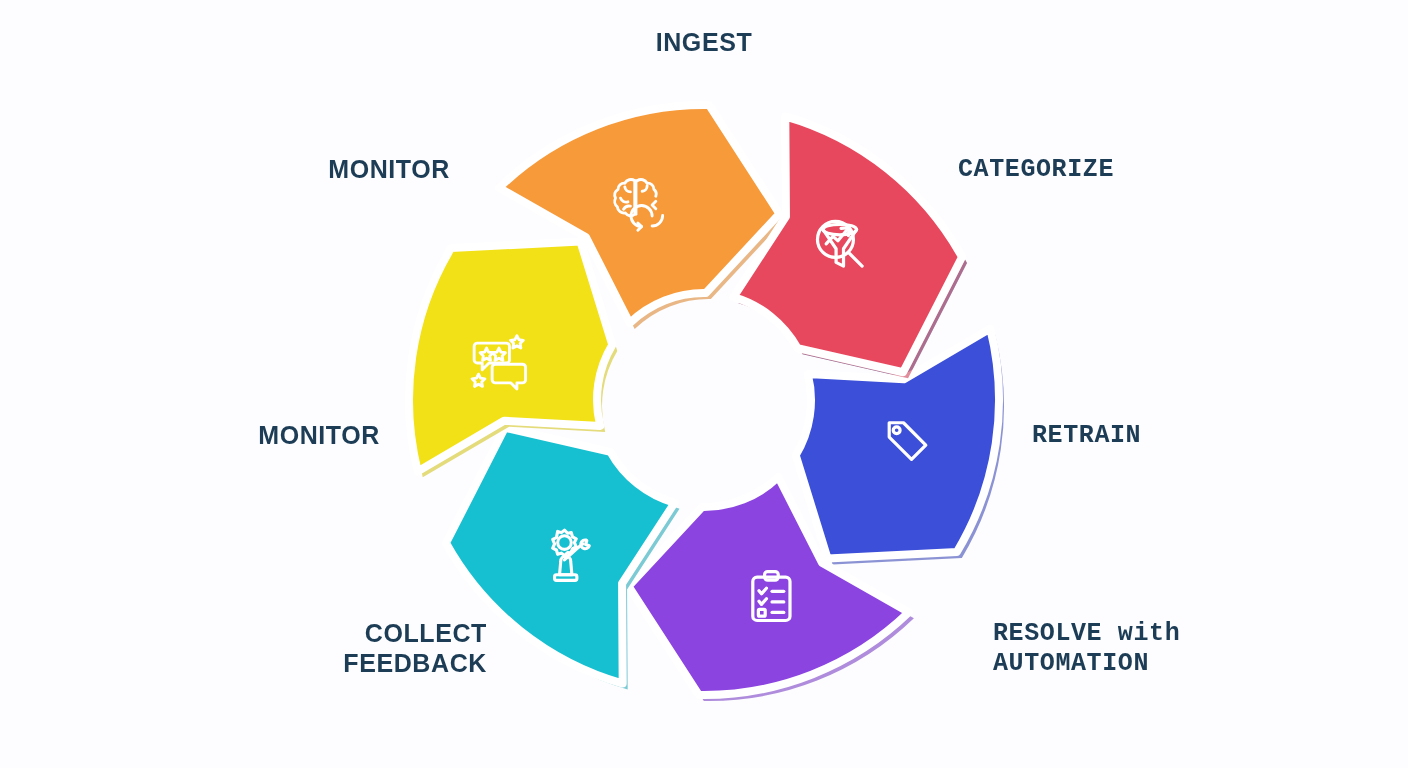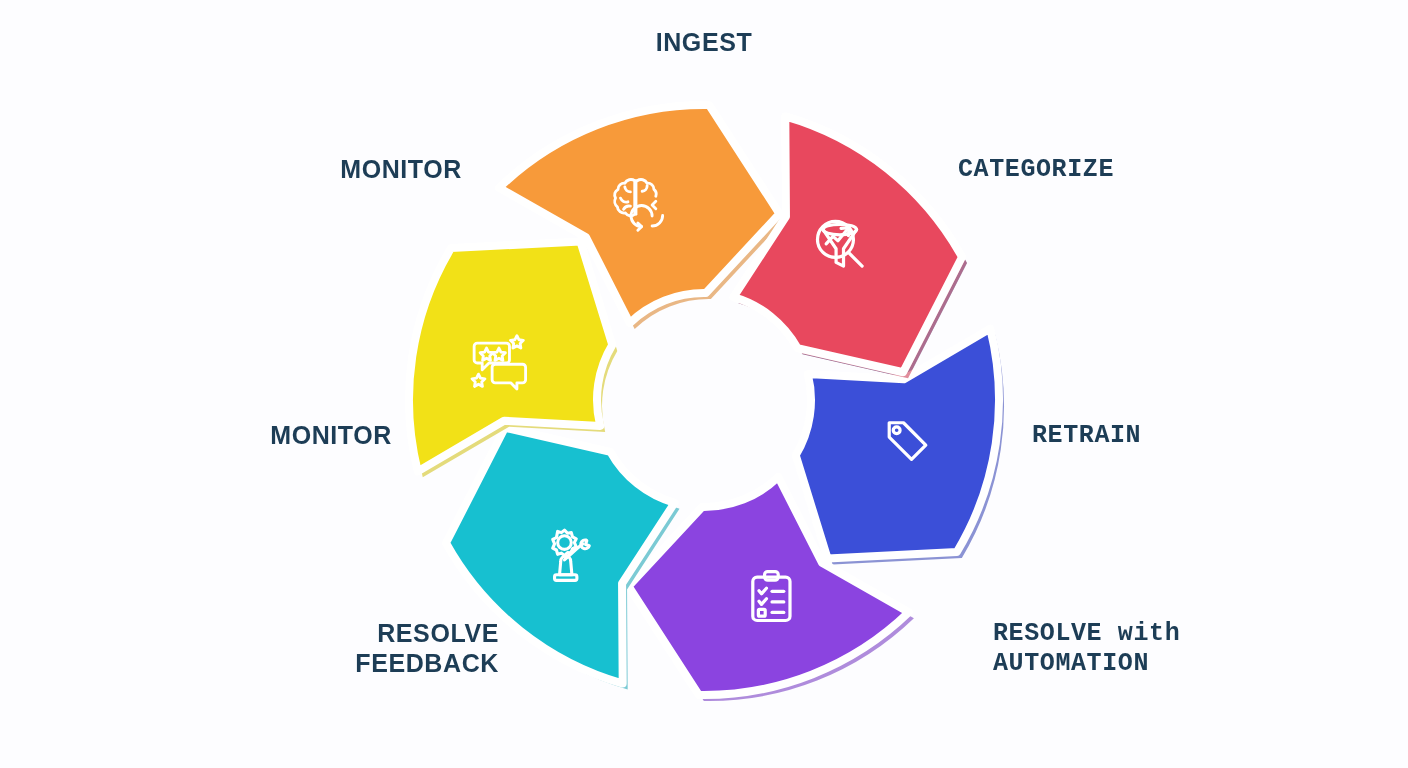--- a/index.html
+++ b/index.html
@@ -33,21 +33,21 @@
     position: absolute;
     color: #1d3d56;
     font-family: "Liberation Sans", sans-serif;
     font-size: 25px;
     font-weight: bold;
     letter-spacing: 0.6px;
     line-height: 1.18;
     white-space: pre-line;
     user-select: none;
   }
-  .lbl-left  { text-align: right; padding-left: 12px; }
+  .lbl-left  { text-align: right; }
   .lbl-right { text-align: left; font-family: Liberation Mono, monospace; }
   .lbl-center{ text-align: center; }
 </style>
 </head>
 <body>
 
 <div id="diagram-root">
   <svg id="cycle-svg" viewBox="0 0 1408 768">
     <defs>
 
@@ -161,18 +161,18 @@
         <use href="#ic-monitor" x="808.8" y="212.8" width="62" height="62"></use>
       </g>
   </svg>
 
   <div id="labels-layer">
       <div class="seg-label lbl-center" style="top: 28px; left: 504px; width: 400px;">INGEST</div>
       <div class="seg-label lbl-right" style="top: 155px; left: 958px; width: 450px;">CATEGORIZE</div>
       <div class="seg-label lbl-right" style="top: 421px; left: 1032px; width: 376px;">RETRAIN</div>
       <div class="seg-label lbl-right" style="top: 619px; left: 993px; width: 467px;">RESOLVE with
 AUTOMATION</div>
-      <div class="seg-label lbl-left" style="top: 619px; left: 0px; width: 487px;">RESOLVE
+      <div class="seg-label lbl-left" style="top: 619px; left: 0px; width: 487px;">COLLECT
 FEEDBACK</div>
       <div class="seg-label lbl-left" style="top: 421px; left: 0px; width: 380px;">MONITOR</div>
       <div class="seg-label lbl-left" style="top: 155px; left: 0px; width: 450px;">MONITOR</div>
     </div>
 </div>
 
 </body></html>

